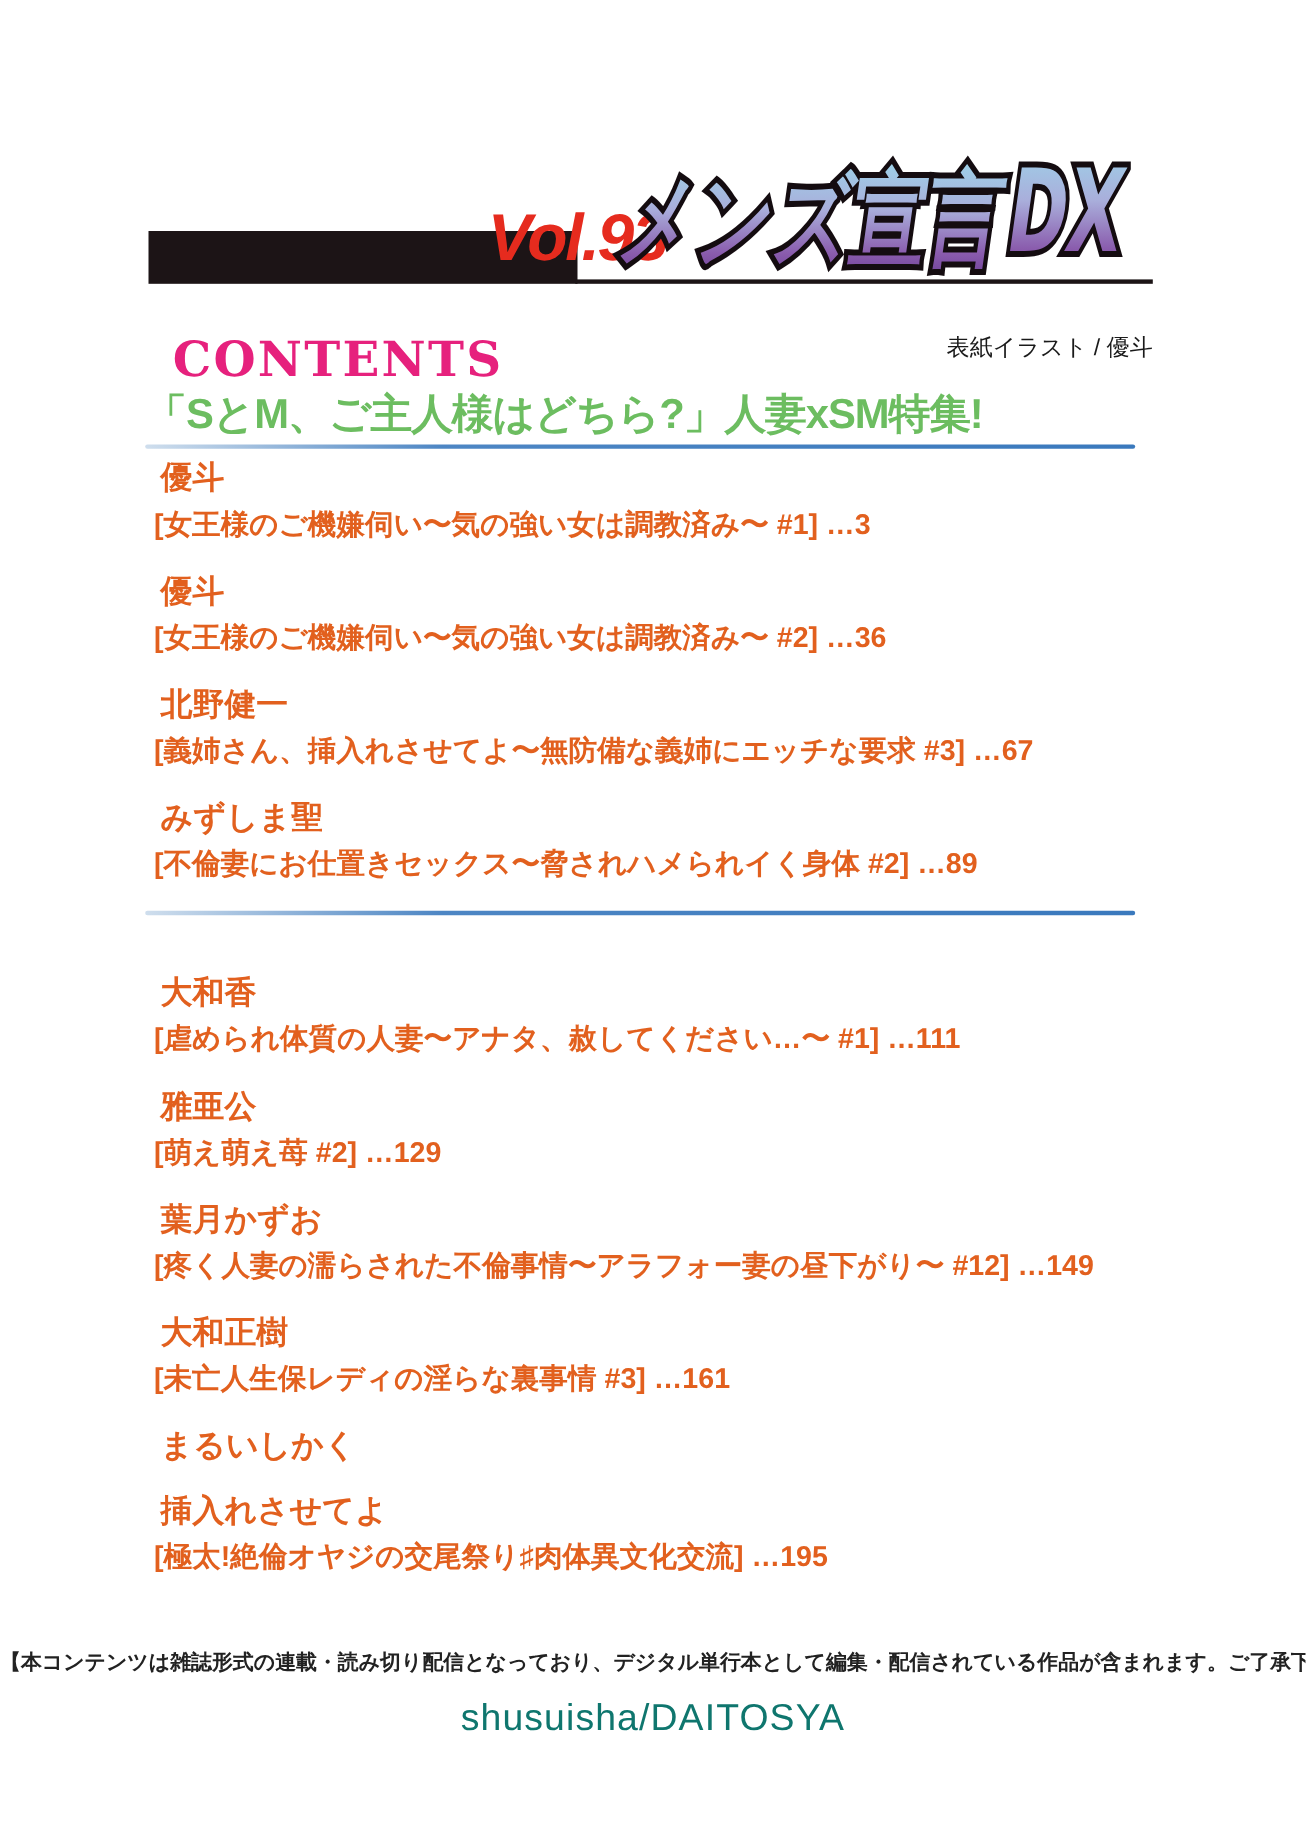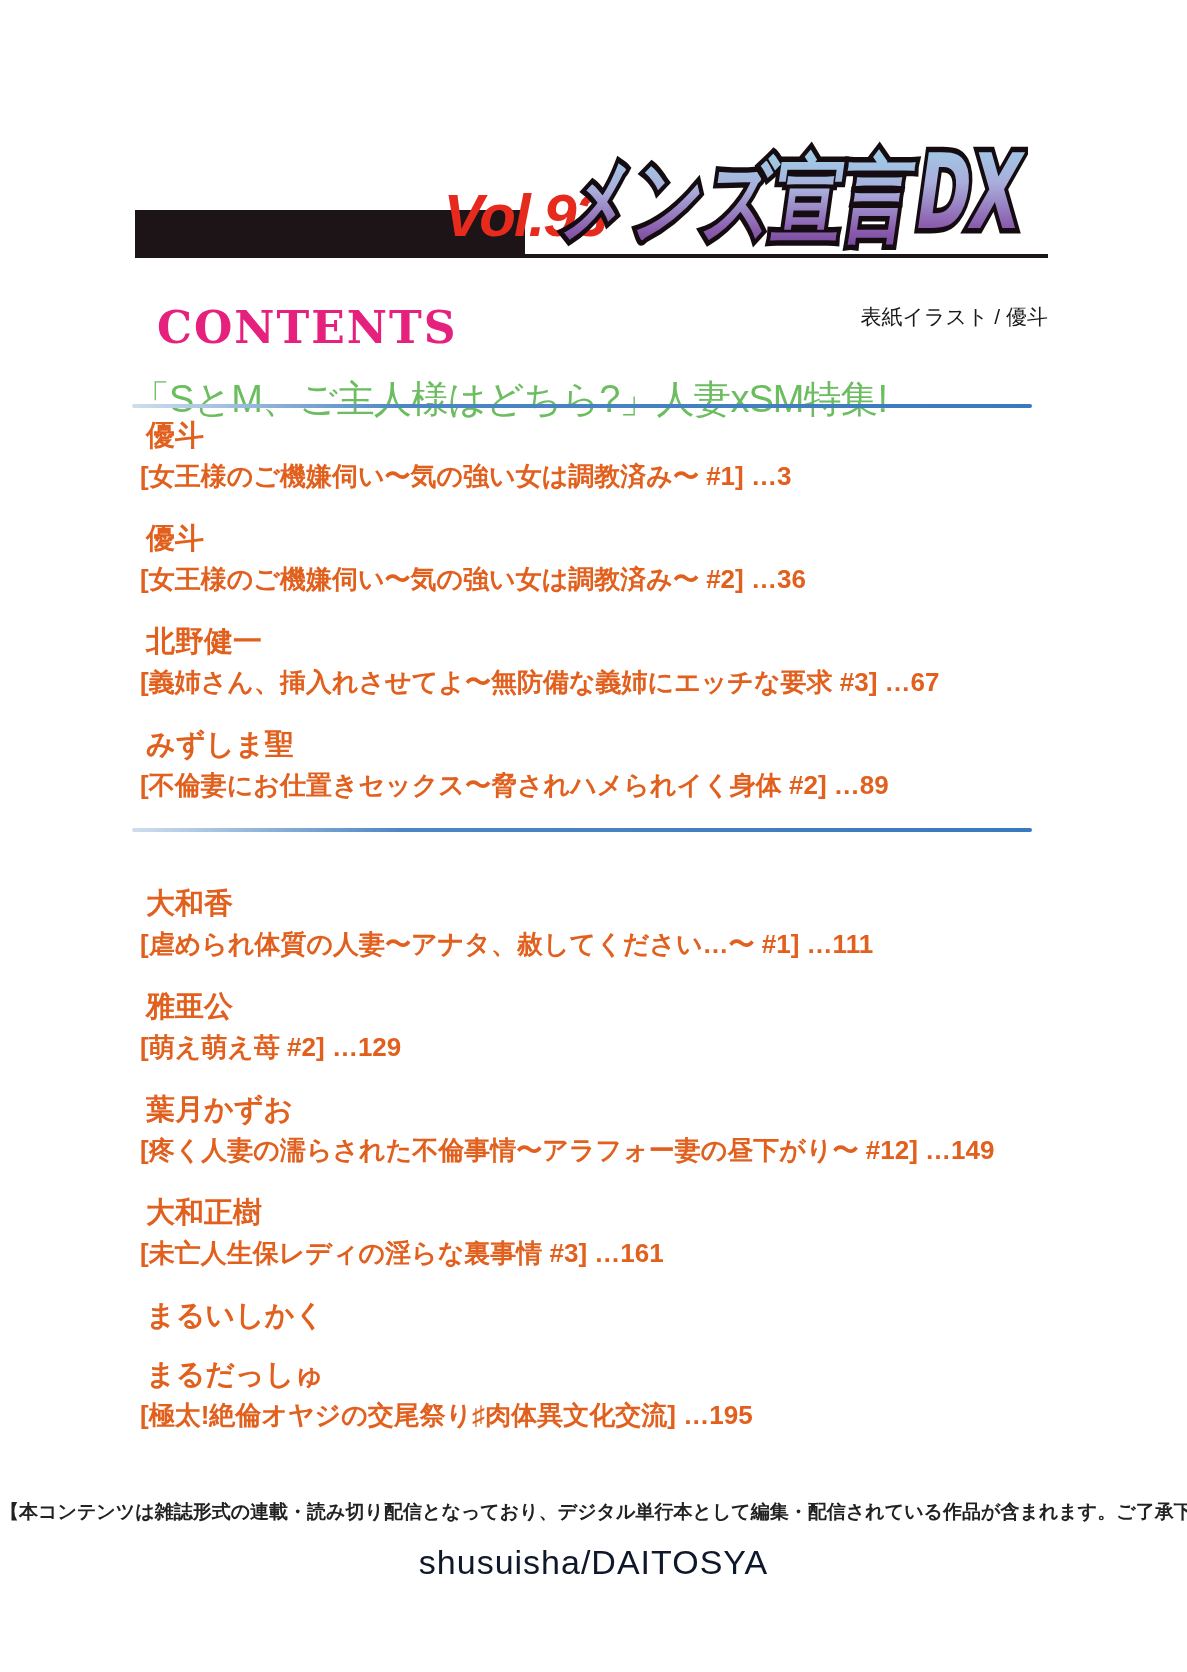--- a/index.html
+++ b/index.html
@@ -52,26 +52,25 @@
     left:157px;top:304px;
     font-family:"DejaVu Serif", serif;
     font-weight:bold;
     font-size:44px;line-height:48px;
     letter-spacing:2px;
     color:var(--accent-pink);
     white-space:nowrap;
   }
   .feature-heading{
     left:132px;top:354px;
-    font-weight:normal;
+    font-weight:bold;
     font-size:38px;line-height:46px;
     letter-spacing:-1px;
     color:var(--accent-green);
     white-space:nowrap;
-    margin-top:22px;
   }
   .divider{
     height:4px;
     background:linear-gradient(90deg,#cfdeed 0%, #4d86c4 30%, var(--divider-blue) 100%);
     border-radius:2px;
   }
   .divider-top{
     left:132px;top:404px;width:900px;
   }
 
@@ -104,21 +103,21 @@
     font-weight:bold;
     font-size:19px;line-height:24px;
     color:#222222;
     white-space:nowrap;
   }
   .publisher{
     left:0;right:0;top:1542px;
     text-align:center;
     font-size:34px;line-height:40px;
     letter-spacing:1px;
-    color:#0f172a;
+    color:#0f766e;
   }
 </style>
 </head>
 <body>
 
 <div class="page">
 
   <div class="abs header-bar"></div>
   <div class="abs logo-underline"></div>
   <div class="abs volume">Vol.93</div>
@@ -175,21 +174,21 @@
         <div class="title">[疼く人妻の濡らされた不倫事情〜アラフォー妻の昼下がり〜 #12] …149</div>
       </div>
       <div class="entry">
         <div class="author">大和正樹</div>
         <div class="title">[未亡人生保レディの淫らな裏事情 #3] …161</div>
       </div>
       <div class="entry">
         <div class="author">まるいしかく</div>
       </div>
       <div class="entry">
-        <div class="author">まるだっしゅ</div>
+        <div class="author">挿入れさせてよ</div>
         <div class="title">[極太!絶倫オヤジの交尾祭り♯肉体異文化交流] …195</div>
       </div>
     </div>
 
   <div class="abs disclaimer">【本コンテンツは雑誌形式の連載・読み切り配信となっており、デジタル単行本として編集・配信されている作品が含まれます。ご了承下さい。】</div>
   <div class="abs publisher">shusuisha/DAITOSYA</div>
 
 </div>
 
 </body></html>

